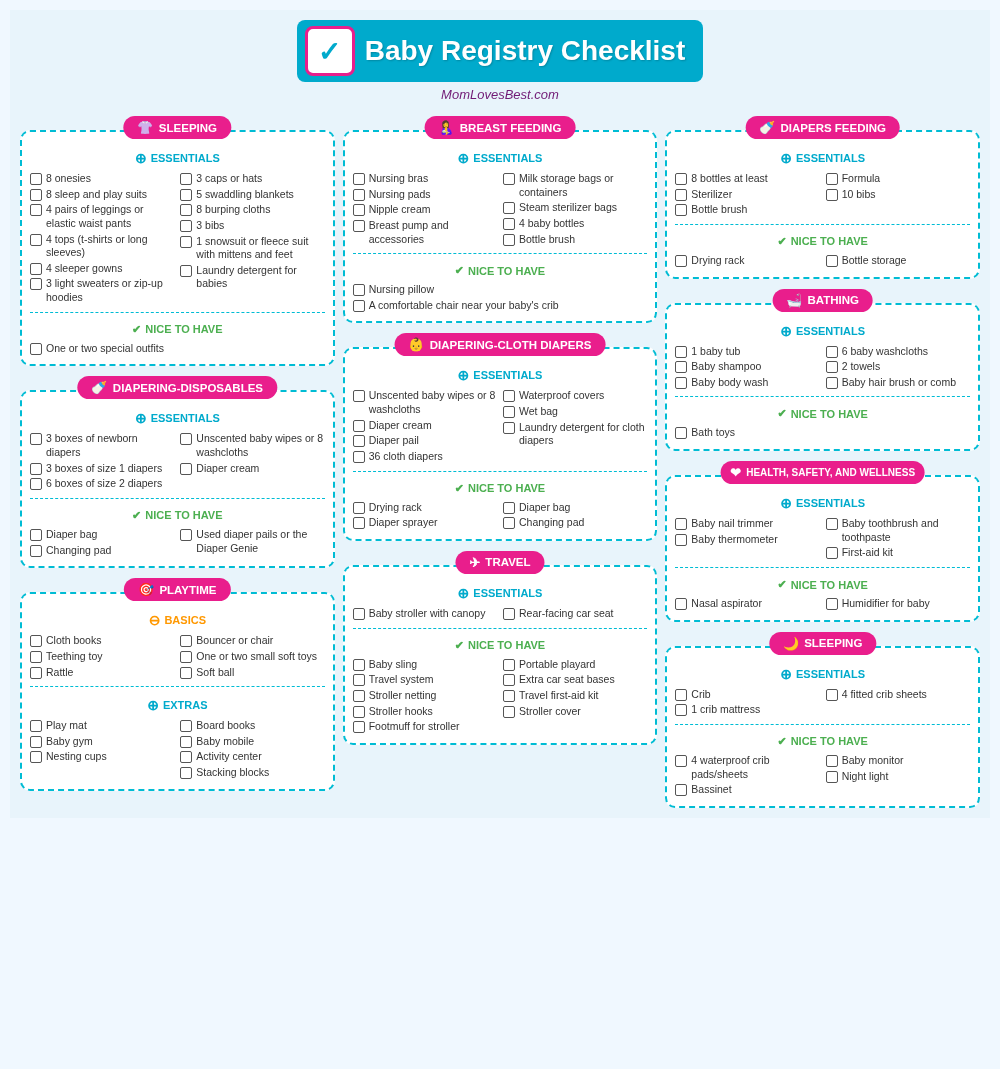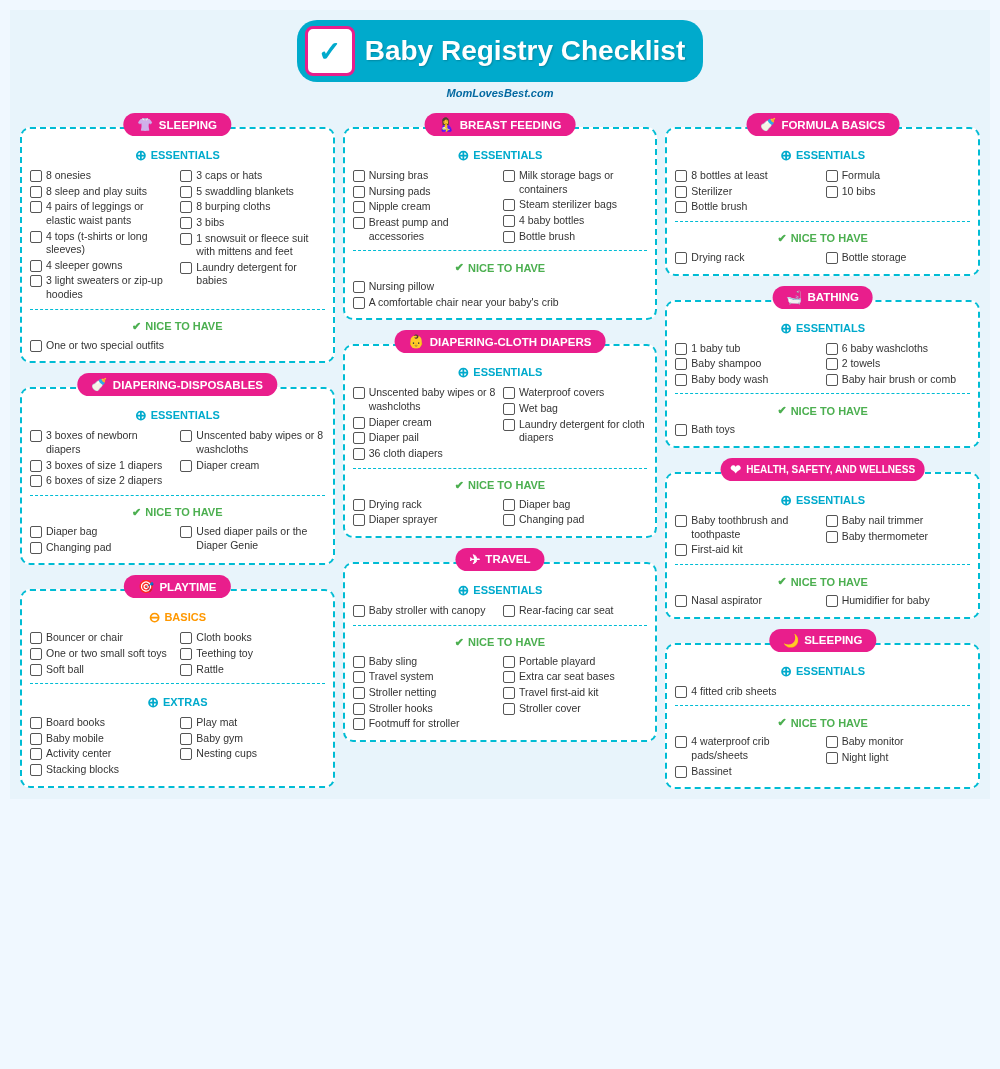--- a/index.html
+++ b/index.html
@@ -17,21 +17,21 @@
     }
     
     .header {
       text-align: center;
       margin-bottom: 12px;
     }
     .header-title-wrapper {
       display: inline-flex;
       align-items: center;
       background: #00aacc;
-      border-radius: 20px;
+      border-radius: 8px;
       padding: 6px 18px 6px 8px;
       margin-bottom: 2px;
     }
     .header-checkmark {
       width: 50px;
       height: 50px;
       background: #fff;
       border: 3px solid #e91e8c;
       border-radius: 8px;
       display: flex;
@@ -47,24 +47,23 @@
       font-size: 28px;
       font-weight: bold;
     }
     .header-title {
       color: #fff;
       font-size: 28px;
       font-weight: bold;
       text-shadow: 1px 1px 2px rgba(0,0,0,0.2);
     }
     .header-subtitle {
-      color: #0369a1;
-      font-size: 11px;
+      color: #701a75;
+      font-size: 13px;
       font-style: italic;
-      font-weight: bold;
     }
     
     .main-grid {
       display: grid;
       grid-template-columns: 1fr 1fr 1fr;
       gap: 8px;
       align-items: start;
     }
     
     .section-card {
@@ -300,82 +299,82 @@
         </div>
         <div style="margin-top:10px;">
           <div class="sub-header basics">
             <span style="color:#ff9800;font-size:14px;">⊖</span>
             <span>BASICS</span>
           </div>
           <div class="check-columns">
             <div>
               <div class="check-item">
                   <div class="checkbox"></div>
+                  <span>Cloth books</span>
+                </div>
+              <div class="check-item">
+                  <div class="checkbox"></div>
+                  <span>Teething toy</span>
+                </div>
+              <div class="check-item">
+                  <div class="checkbox"></div>
+                  <span>Rattle</span>
+                </div>
+            </div>
+            <div>
+              <div class="check-item">
+                  <div class="checkbox"></div>
                   <span>Bouncer or chair</span>
                 </div>
               <div class="check-item">
                   <div class="checkbox"></div>
                   <span>One or two small soft toys</span>
                 </div>
               <div class="check-item">
                   <div class="checkbox"></div>
                   <span>Soft ball</span>
                 </div>
             </div>
-            <div>
-              <div class="check-item">
-                  <div class="checkbox"></div>
-                  <span>Cloth books</span>
-                </div>
-              <div class="check-item">
-                  <div class="checkbox"></div>
-                  <span>Teething toy</span>
-                </div>
-              <div class="check-item">
-                  <div class="checkbox"></div>
-                  <span>Rattle</span>
-                </div>
-            </div>
           </div>
           <hr class="divider">
           <div class="sub-header extras">
             <span style="color:#00aacc;font-size:14px;">⊕</span>
             <span>EXTRAS</span>
           </div>
           <div class="check-columns">
             <div>
               <div class="check-item">
                   <div class="checkbox"></div>
+                  <span>Play mat</span>
+                </div>
+              <div class="check-item">
+                  <div class="checkbox"></div>
+                  <span>Baby gym</span>
+                </div>
+              <div class="check-item">
+                  <div class="checkbox"></div>
+                  <span>Nesting cups</span>
+                </div>
+            </div>
+            <div>
+              <div class="check-item">
+                  <div class="checkbox"></div>
                   <span>Board books</span>
                 </div>
               <div class="check-item">
                   <div class="checkbox"></div>
                   <span>Baby mobile</span>
                 </div>
               <div class="check-item">
                   <div class="checkbox"></div>
                   <span>Activity center</span>
                 </div>
               <div class="check-item">
                   <div class="checkbox"></div>
                   <span>Stacking blocks</span>
-                </div>
-            </div>
-            <div>
-              <div class="check-item">
-                  <div class="checkbox"></div>
-                  <span>Play mat</span>
-                </div>
-              <div class="check-item">
-                  <div class="checkbox"></div>
-                  <span>Baby gym</span>
-                </div>
-              <div class="check-item">
-                  <div class="checkbox"></div>
-                  <span>Nesting cups</span>
                 </div>
             </div>
           </div>
         </div>
       </div>
     </div>
 
     <div>
       <div class="section-card">
         <div class="section-header">
@@ -587,21 +586,21 @@
             </div>
           </div>
         </div>
       </div>
     </div>
 
     <div>
       <div class="section-card">
         <div class="section-header">
           <span class="icon">🍼</span>
-          <span>FORMULA BASICS</span>
+          <span>DIAPERS FEEDING</span>
         </div>
         <div style="margin-top:10px;">
           <div class="sub-header essentials">
             <span style="color:#00aacc;font-size:14px;">⊕</span>
             <span>ESSENTIALS</span>
           </div>
           <div class="check-columns">
             <div>
               <div class="check-item">
                   <div class="checkbox"></div>
@@ -708,35 +707,35 @@
         </div>
         <div style="margin-top:10px;">
           <div class="sub-header essentials">
             <span style="color:#00aacc;font-size:14px;">⊕</span>
             <span>ESSENTIALS</span>
           </div>
           <div class="check-columns">
             <div>
               <div class="check-item">
                   <div class="checkbox"></div>
+                  <span>Baby nail trimmer</span>
+                </div>
+              <div class="check-item">
+                  <div class="checkbox"></div>
+                  <span>Baby thermometer</span>
+                </div>
+            </div>
+            <div>
+              <div class="check-item">
+                  <div class="checkbox"></div>
                   <span>Baby toothbrush and toothpaste</span>
                 </div>
               <div class="check-item">
                   <div class="checkbox"></div>
                   <span>First-aid kit</span>
-                </div>
-            </div>
-            <div>
-              <div class="check-item">
-                  <div class="checkbox"></div>
-                  <span>Baby nail trimmer</span>
-                </div>
-              <div class="check-item">
-                  <div class="checkbox"></div>
-                  <span>Baby thermometer</span>
                 </div>
             </div>
           </div>
           <hr class="divider">
           <div class="sub-header nice">
             <span style="color:#4caf50;">✔</span>
             <span>NICE TO HAVE</span>
           </div>
           <div class="check-columns">
             <div>
@@ -762,20 +761,30 @@
         </div>
         <div style="margin-top:10px;">
           <div class="sub-header essentials">
             <span style="color:#00aacc;font-size:14px;">⊕</span>
             <span>ESSENTIALS</span>
           </div>
           <div class="check-columns">
             <div>
               <div class="check-item">
                   <div class="checkbox"></div>
+                  <span>Crib</span>
+                </div>
+              <div class="check-item">
+                  <div class="checkbox"></div>
+                  <span>1 crib mattress</span>
+                </div>
+            </div>
+            <div>
+              <div class="check-item">
+                  <div class="checkbox"></div>
                   <span>4 fitted crib sheets</span>
                 </div>
             </div>
           </div>
           <hr class="divider">
           <div class="sub-header nice">
             <span style="color:#4caf50;">✔</span>
             <span>NICE TO HAVE</span>
           </div>
           <div class="check-columns">

